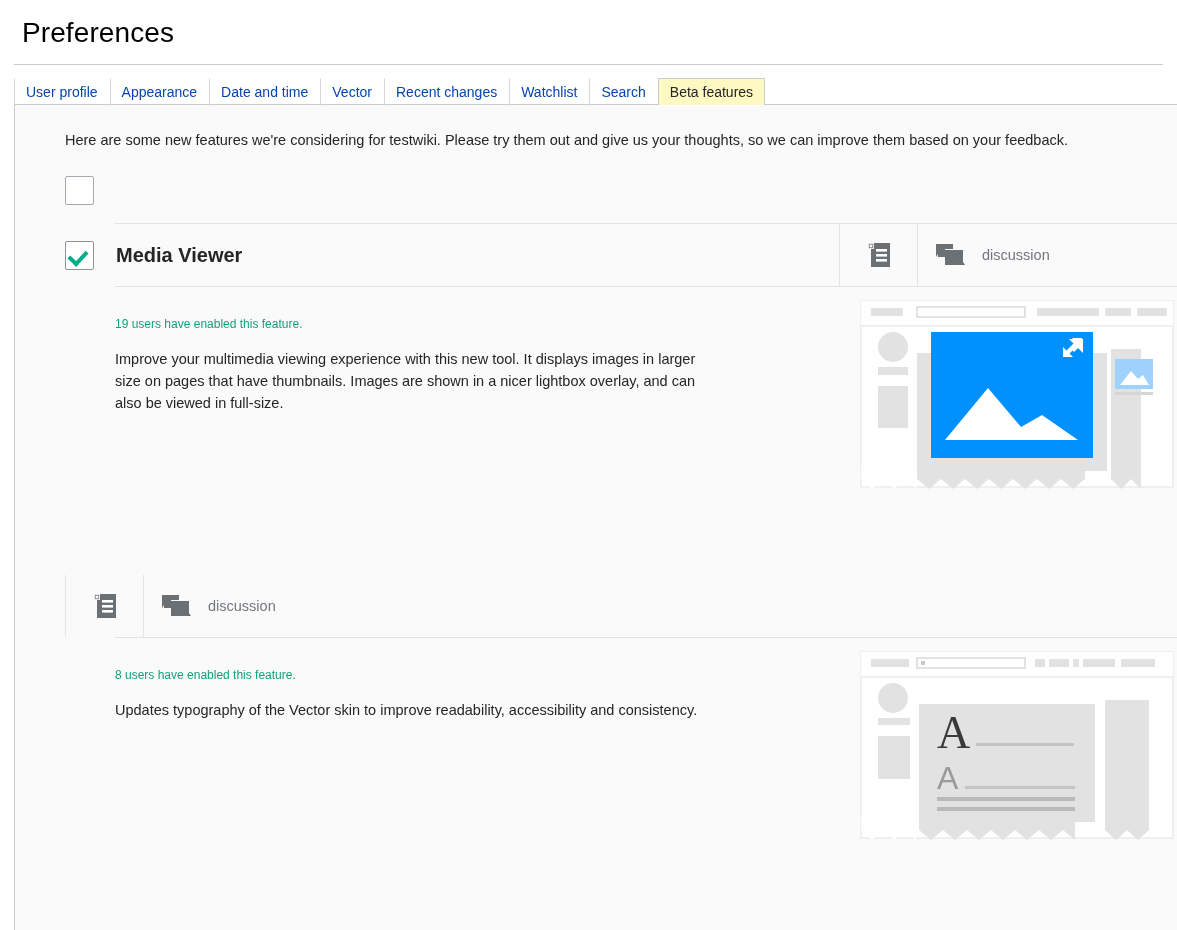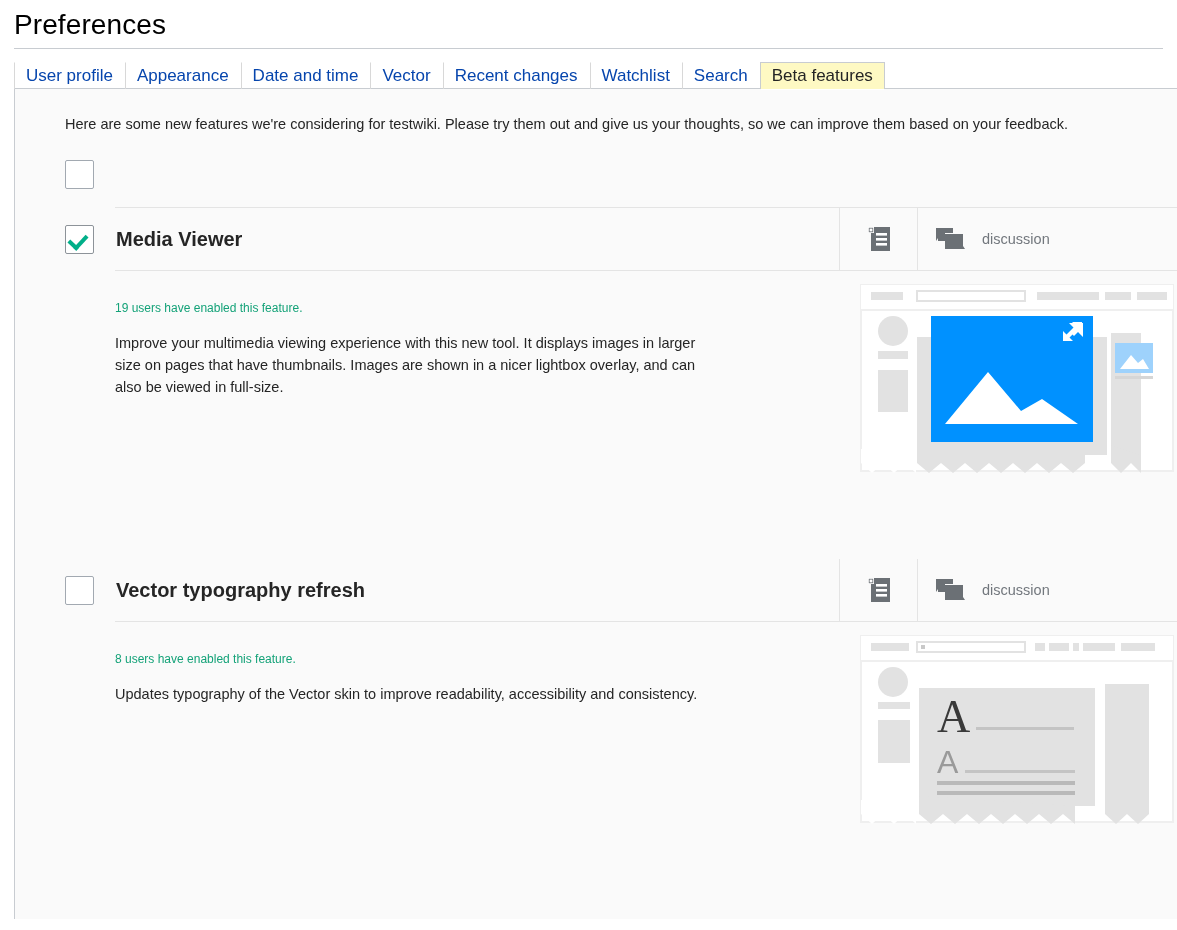--- a/index.html
+++ b/index.html
@@ -13,21 +13,21 @@
     font-family: "Liberation Sans", sans-serif;
     color: #252525;
     overflow: hidden;
   }
 
   
   .page-title {
     font-size: 28px;
     font-weight: normal;
     color: #000000;
-    margin: 0;
+    margin: 8px;
     padding: 8px 0 6px 14px;
     line-height: 34px;
     letter-spacing: 0.1px;
   }
   .title-rule {
     height: 1px;
     background: #c8ccd1;
     margin: 0 14px 0 14px;
   }
 
@@ -38,21 +38,21 @@
     margin: 13px 0 0 14px;
   }
   .tabs {
     display: flex;
     align-items: stretch;
     height: 27px;
     position: relative;
     z-index: 2;
   }
   .tab {
-    font-size: 17px;
+    font-size: 14px;
     line-height: 26px;
     color: #0645ad;
     padding: 0 11px;
     border-left: 1px solid #d8d8d8;
     border-top: 1px solid transparent;
     border-right: 1px solid transparent;
     background: transparent;
     white-space: nowrap;
     cursor: pointer;
     box-sizing: border-box;
@@ -332,24 +332,20 @@
           <path d="M254 164 l0 18 l10 10 l10 -10 l10 10 l0 -18 z" fill="#e2e2e2"></path>
           <rect x="0" y="192" width="320" height="8" fill="#fafafa"></rect>
         </svg>
       </div>
     </div>
     <div class="mv-gap"></div>
   </div>
 
   <div class="feature">
     <div class="feature-head">
-      <div class="feature-head-left">
-        <div class="cbox"></div>
-        <h2 class="feature-title">Vector typography refresh</h2>
-      </div>
       <div class="feature-head-right">
         <div class="head-cell info">
           <span>
             <svg width="22" height="24" viewBox="0 0 22 24" aria-hidden="true">
               <path d="M5 0 H22 V24 H3 V2 Z" fill="#6b7075"></path>
               <path d="M5 0 L5 2 L3 2 Z" fill="#ffffff"></path>
               <rect x="0" y="0" width="6" height="6" fill="#ffffff"></rect>
               <rect x="0.8" y="0.8" width="4.4" height="4.4" fill="#6b7075"></rect>
               <rect x="1.6" y="1.6" width="2.8" height="2.8" fill="#ffffff"></rect>
               <rect x="8" y="6" width="11" height="2.6" fill="#ffffff"></rect>

